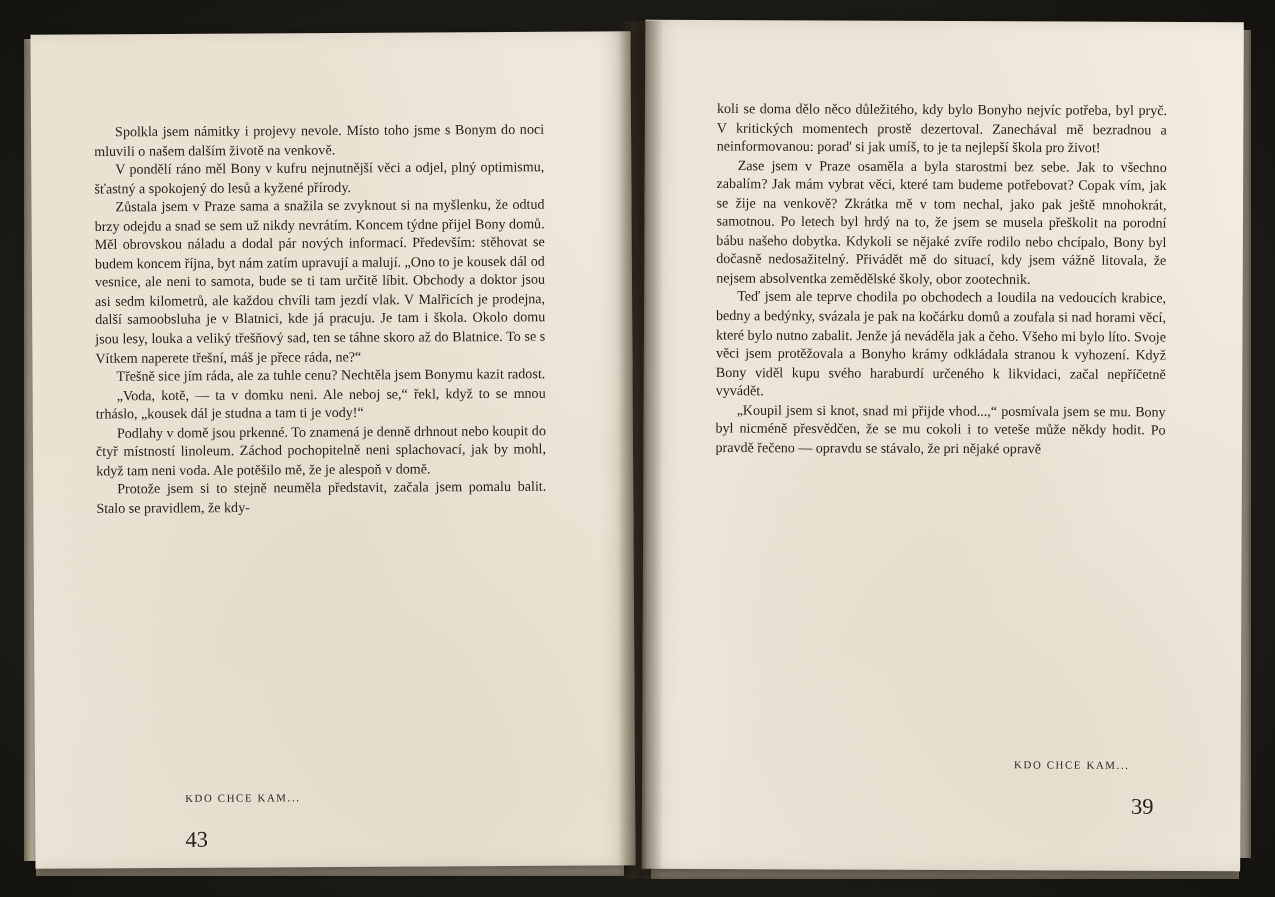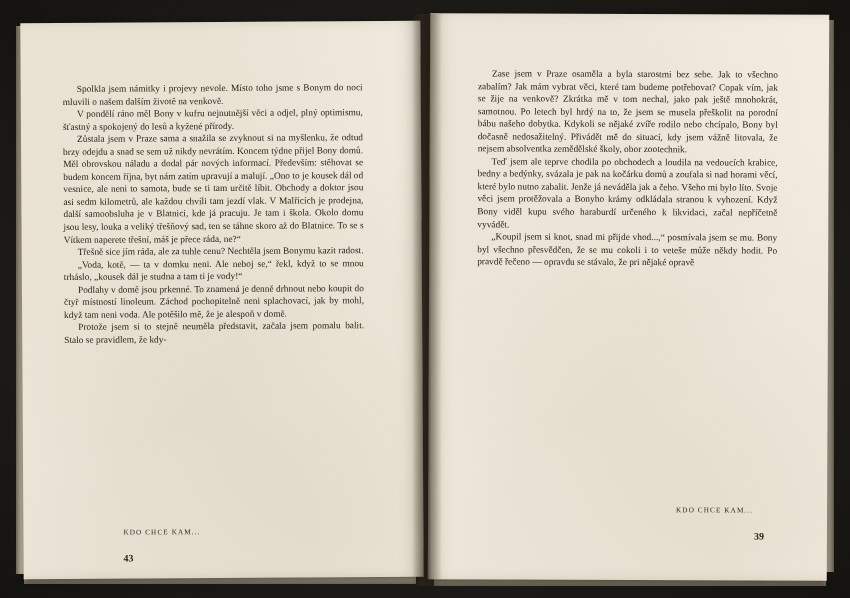--- a/index.html
+++ b/index.html
@@ -138,23 +138,22 @@
 
   .runhead {
     position: absolute;
     font-size: 7.2px;
     letter-spacing: 1.1px;
     color: #2a251d;
     font-family: "Liberation Serif", serif;
   }
   .folio {
     position: absolute;
-    font-size: 10px;
+    font-size: 15px;
     color: #221d16;
-    font-weight: bold;
   }
 
   .page-left .runhead { left: 100px; top: 506px; }
   .page-left .folio   { left: 100px; top: 530px; }
   .page-right .runhead { left: 248px; top: 492px; }
   .page-right .folio   { left: 326px; top: 516px; }
 
   
   .paper-noise {
     position: absolute;
@@ -190,23 +189,24 @@
         <p>Podlahy v domě jsou prkenné. To znamená je denně drhnout nebo koupit do čtyř místností linoleum. Záchod pochopitelně neni splachovací, jak by mohl, když tam neni voda. Ale potěšilo mě, že je alespoň v domě.</p>
         <p>Protože jsem si to stejně neuměla představit, začala jsem pomalu balit. Stalo se pravidlem, že kdy-</p>
       </div>
       <div class="runhead">KDO CHCE KAM...</div>
       <div class="folio">43</div>
     </div>
 
     <div class="page-right">
       <div class="paper-noise"></div>
       <div class="textcol">
+        <p class="noindent">koli se doma dělo něco důležitého, kdy bylo Bonyho nejvíc potřeba, byl pryč. V kritických momentech prostě dezertoval. Zanechával mě bezradnou a neinformovanou: porad' si jak umíš, to je ta nejlepší škola pro život!</p>
         <p>Zase jsem v Praze osaměla a byla starostmi bez sebe. Jak to všechno zabalím? Jak mám vybrat věci, které tam budeme potřebovat? Copak vím, jak se žije na venkově? Zkrátka mě v tom nechal, jako pak ještě mnohokrát, samotnou. Po letech byl hrdý na to, že jsem se musela přeškolit na porodní bábu našeho dobytka. Kdykoli se nějaké zvíře rodilo nebo chcípalo, Bony byl dočasně nedosažitelný. Přivádět mě do situací, kdy jsem vážně litovala, že nejsem absolventka zemědělské školy, obor zootechnik.</p>
         <p>Teď jsem ale teprve chodila po obchodech a loudila na vedoucích krabice, bedny a bedýnky, svázala je pak na kočárku domů a zoufala si nad horami věcí, které bylo nutno zabalit. Jenže já neváděla jak a čeho. Všeho mi bylo líto. Svoje věci jsem protěžovala a Bonyho krámy odkládala stranou k vyhození. Když Bony viděl kupu svého haraburdí určeného k likvidaci, začal nepříčetně vyvádět.</p>
-        <p>„Koupil jsem si knot, snad mi přijde vhod...,“ posmívala jsem se mu. Bony byl všechno přesvědčen, že se mu cokoli i to veteše může někdy hodit. Po pravdě řečeno — opravdu se stávalo, že pri nějaké opravě</p>
+        <p>„Koupil jsem si knot, snad mi přijde vhod...,“ posmívala jsem se mu. Bony byl nicméně přesvědčen, že se mu cokoli i to veteše může někdy hodit. Po pravdě řečeno — opravdu se stávalo, že pri nějaké opravě</p>
       </div>
       <div class="runhead">KDO CHCE KAM...</div>
       <div class="folio">39</div>
     </div>
 
     <div class="gutter"></div>
   </div>
 </div>
 
 </body></html>

